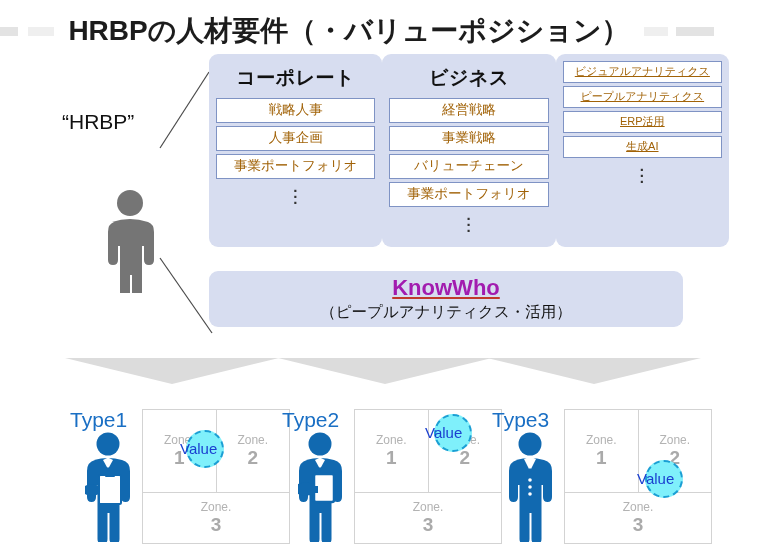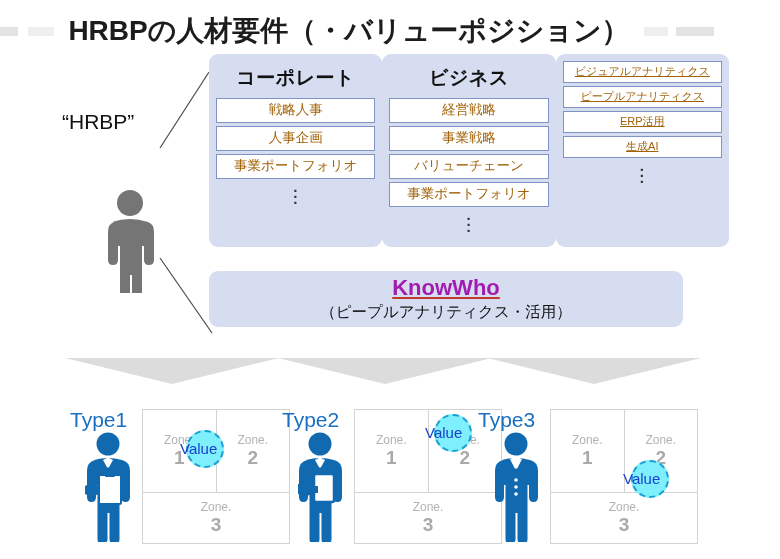--- a/index.html
+++ b/index.html
@@ -269,21 +269,21 @@
       <div class="zone-bottom">
         <div class="zone-name">Zone.</div>
         <div class="zone-num">3</div>
       </div>
     </div>
 
     <div class="value-bubble" style="left:162px;top:12px;"></div>
     <div class="value-text" style="left:153px;top:22px;">Value</div>
   </div>
 
-  <div class="type-block" style="left:468px;">
+  <div class="type-block" style="left:482px;">
     <div class="type-label">Type3</div>
 
     <div class="type-figure">
       <svg viewBox="0 0 72 112" width="72" height="112" aria-hidden="true">
         <circle cx="36" cy="14" r="11.5" fill="#1169b0"></circle>
         <path d="M22 30 q14 -4 28 0 q8 2 8 11 l0 26 q0 5 -4.5 5 q-4.5 0 -4.5 -5 l0 -12
                  l-1.5 0 l0 54 q0 5 -5 5 q-5 0 -5 -5 l0 -26 l-2 0 l0 26 q0 5 -5 5 q-5 0 -5 -5
                  l0 -54 l-1.5 0 l0 12 q0 5 -4.5 5 q-4.5 0 -4.5 -5 l0 -26 q0 -9 8 -11 z" fill="#1169b0"></path>
         <path d="M30 29 l6 12 l6 -12 l-5 -2 l-2 0 z" fill="#ffffff"></path>
         <path d="M34 40 l2 3 l2 -3 l-2 -2 z" fill="#1169b0"></path>

